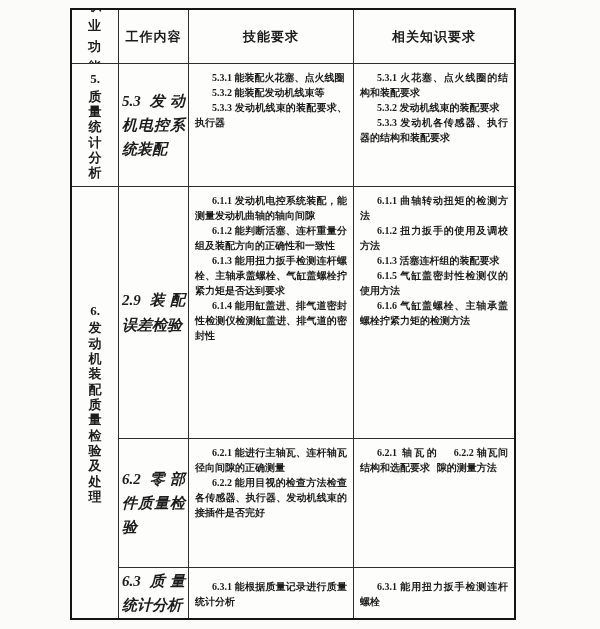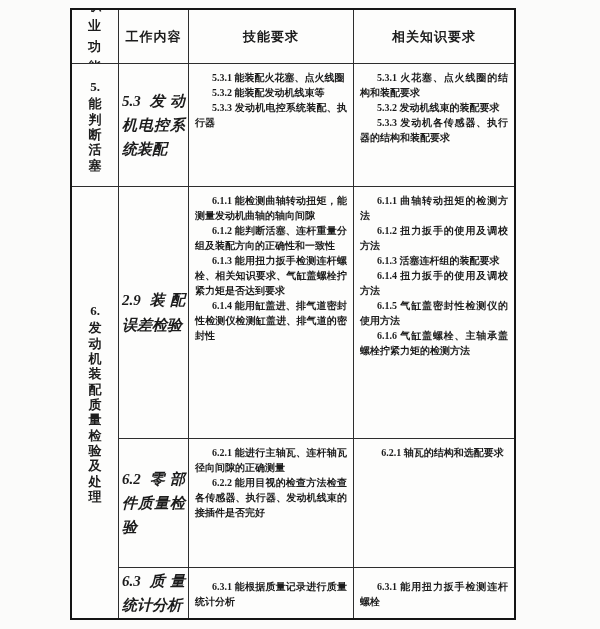--- a/index.html
+++ b/index.html
@@ -79,69 +79,69 @@
   </div>
   <div class="cell hd" style="grid-column:3;grid-row:1;">
     <span>技能要求</span>
   </div>
   <div class="cell hd no-r" style="grid-column:4;grid-row:1;justify-content:center;">
     <span>相关知识要求</span>
   </div>
 
   <div class="cell func" style="grid-column:1;grid-row:2;">
     <div class="num">5.</div>
-    <div class="vert">能判断活塞</div>
+    <div class="vert">质量统计分析</div>
   </div>
 
   <div class="cell task" style="grid-column:2;grid-row:2;">
     <div class="tx">5.3 发动机电控系统装配</div>
   </div>
   <div class="cell req" style="grid-column:3;grid-row:2;">
     <p>5.3.1 能装配火花塞、点火线圈</p>
     <p>5.3.2 能装配发动机线束等</p>
-    <p>5.3.3 发动机电控系统装配、执行器</p>
+    <p>5.3.3 发动机线束的装配要求、执行器</p>
   </div>
   <div class="cell req no-r" style="grid-column:4;grid-row:2;">
     <p>5.3.1 火花塞、点火线圈的结构和装配要求</p>
     <p>5.3.2 发动机线束的装配要求</p>
     <p>5.3.3 发动机各传感器、执行器的结构和装配要求</p>
   </div>
 
   <div class="cell func no-b" style="grid-column:1;grid-row:3 / span 3;">
     <div class="num">6.</div>
     <div class="vert">发动机装配质量检验及处理</div>
   </div>
 
   <div class="cell task" style="grid-column:2;grid-row:3;">
     <div class="tx">2.9 装配误差检验</div>
   </div>
   <div class="cell req" style="grid-column:3;grid-row:3;">
-    <p>6.1.1 能检测曲轴转动扭矩，能测量发动机曲轴的轴向间隙</p>
+    <p>6.1.1 发动机电控系统装配，能测量发动机曲轴的轴向间隙</p>
     <p>6.1.2 能判断活塞、连杆重量分组及装配方向的正确性和一致性</p>
-    <p>6.1.3 能用扭力扳手检测连杆螺栓、相关知识要求、气缸盖螺栓拧紧力矩是否达到要求</p>
+    <p>6.1.3 能用扭力扳手检测连杆螺栓、主轴承盖螺栓、气缸盖螺栓拧紧力矩是否达到要求</p>
     <p>6.1.4 能用缸盖进、排气道密封性检测仪检测缸盖进、排气道的密封性</p>
   </div>
   <div class="cell req no-r" style="grid-column:4;grid-row:3;">
     <p>6.1.1 曲轴转动扭矩的检测方法</p>
     <p>6.1.2 扭力扳手的使用及调校方法</p>
     <p>6.1.3 活塞连杆组的装配要求</p>
-    <p>6.1.4 扭力扳手的使用及调校方法</p>
     <p>6.1.5 气缸盖密封性检测仪的使用方法</p>
     <p>6.1.6 气缸盖螺栓、主轴承盖螺栓拧紧力矩的检测方法</p>
   </div>
 
   <div class="cell task" style="grid-column:2;grid-row:4;">
     <div class="tx">6.2 零部件质量检验</div>
   </div>
   <div class="cell req" style="grid-column:3;grid-row:4;">
     <p>6.2.1 能进行主轴瓦、连杆轴瓦径向间隙的正确测量</p>
     <p>6.2.2 能用目视的检查方法检查各传感器、执行器、发动机线束的接插件是否完好</p>
   </div>
   <div class="cell req no-r" style="grid-column:4;grid-row:4;display:flex;justify-content:center;">
     <p>6.2.1 轴瓦的结构和选配要求</p>
+    <p>6.2.2 轴瓦间隙的测量方法</p>
   </div>
 
   <div class="cell task no-b" style="grid-column:2;grid-row:5;justify-content:center;">
     <div class="tx">6.3 质量统计分析</div>
   </div>
   <div class="cell req no-b" style="grid-column:3;grid-row:5;display:flex;flex-direction:column;justify-content:center;">
     <p>6.3.1 能根据质量记录进行质量统计分析</p>
   </div>
   <div class="cell req no-r no-b" style="grid-column:4;grid-row:5;display:flex;flex-direction:column;justify-content:center;">
     <p>6.3.1 能用扭力扳手检测连杆螺栓</p>

